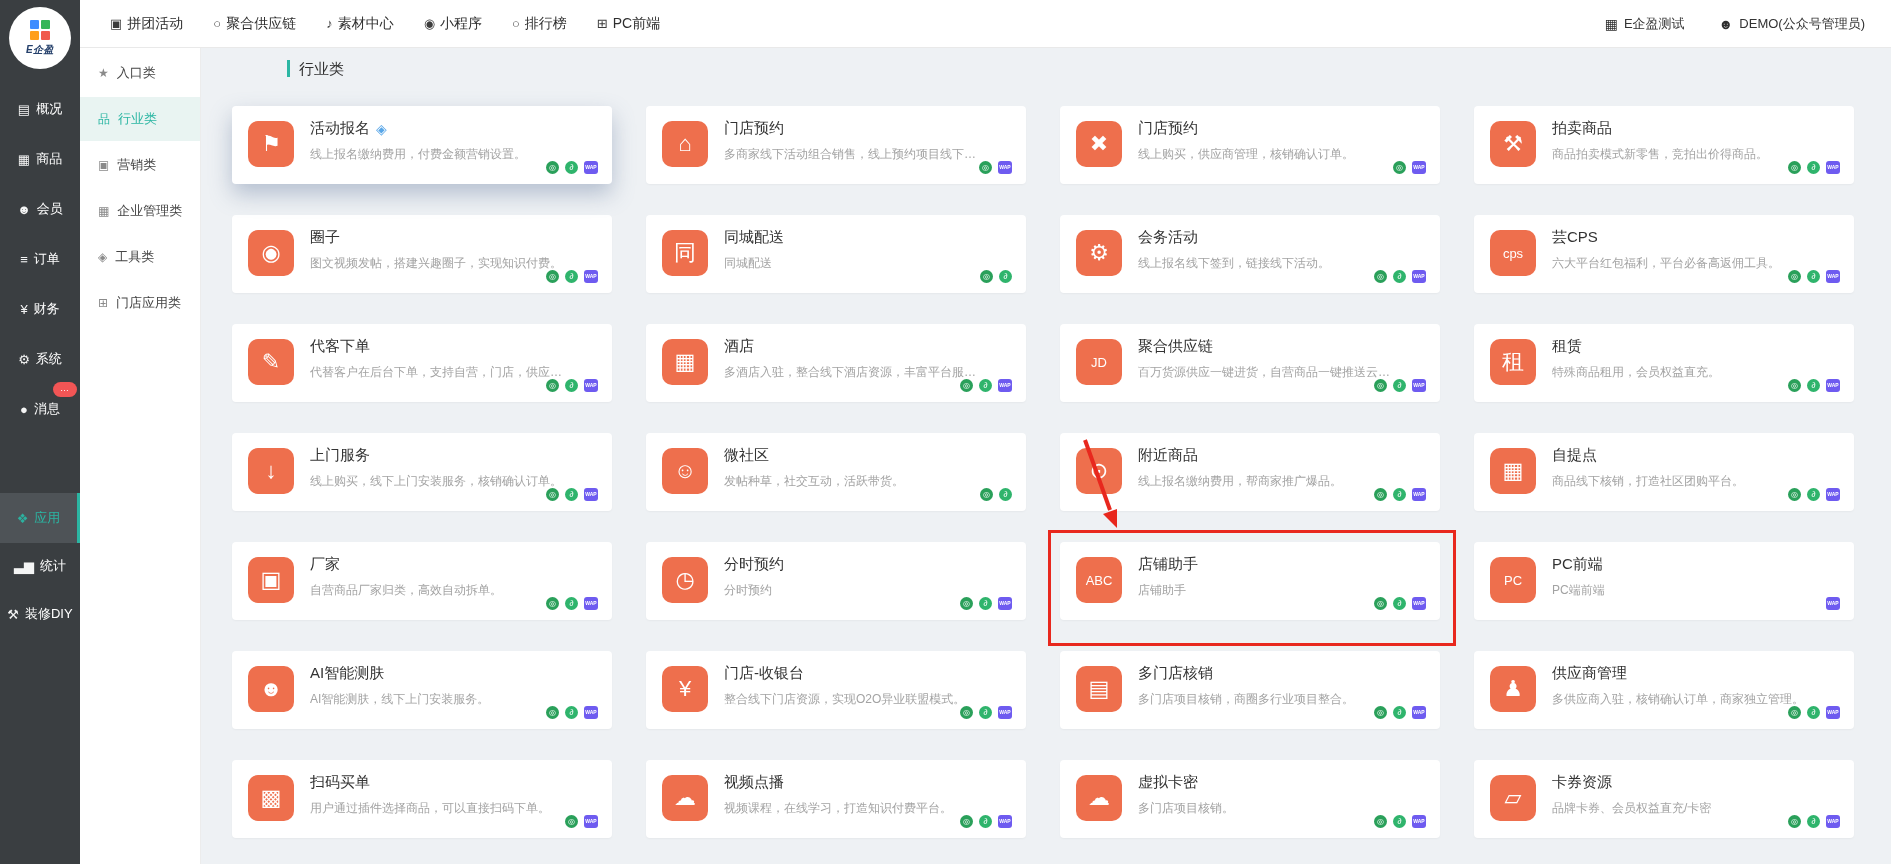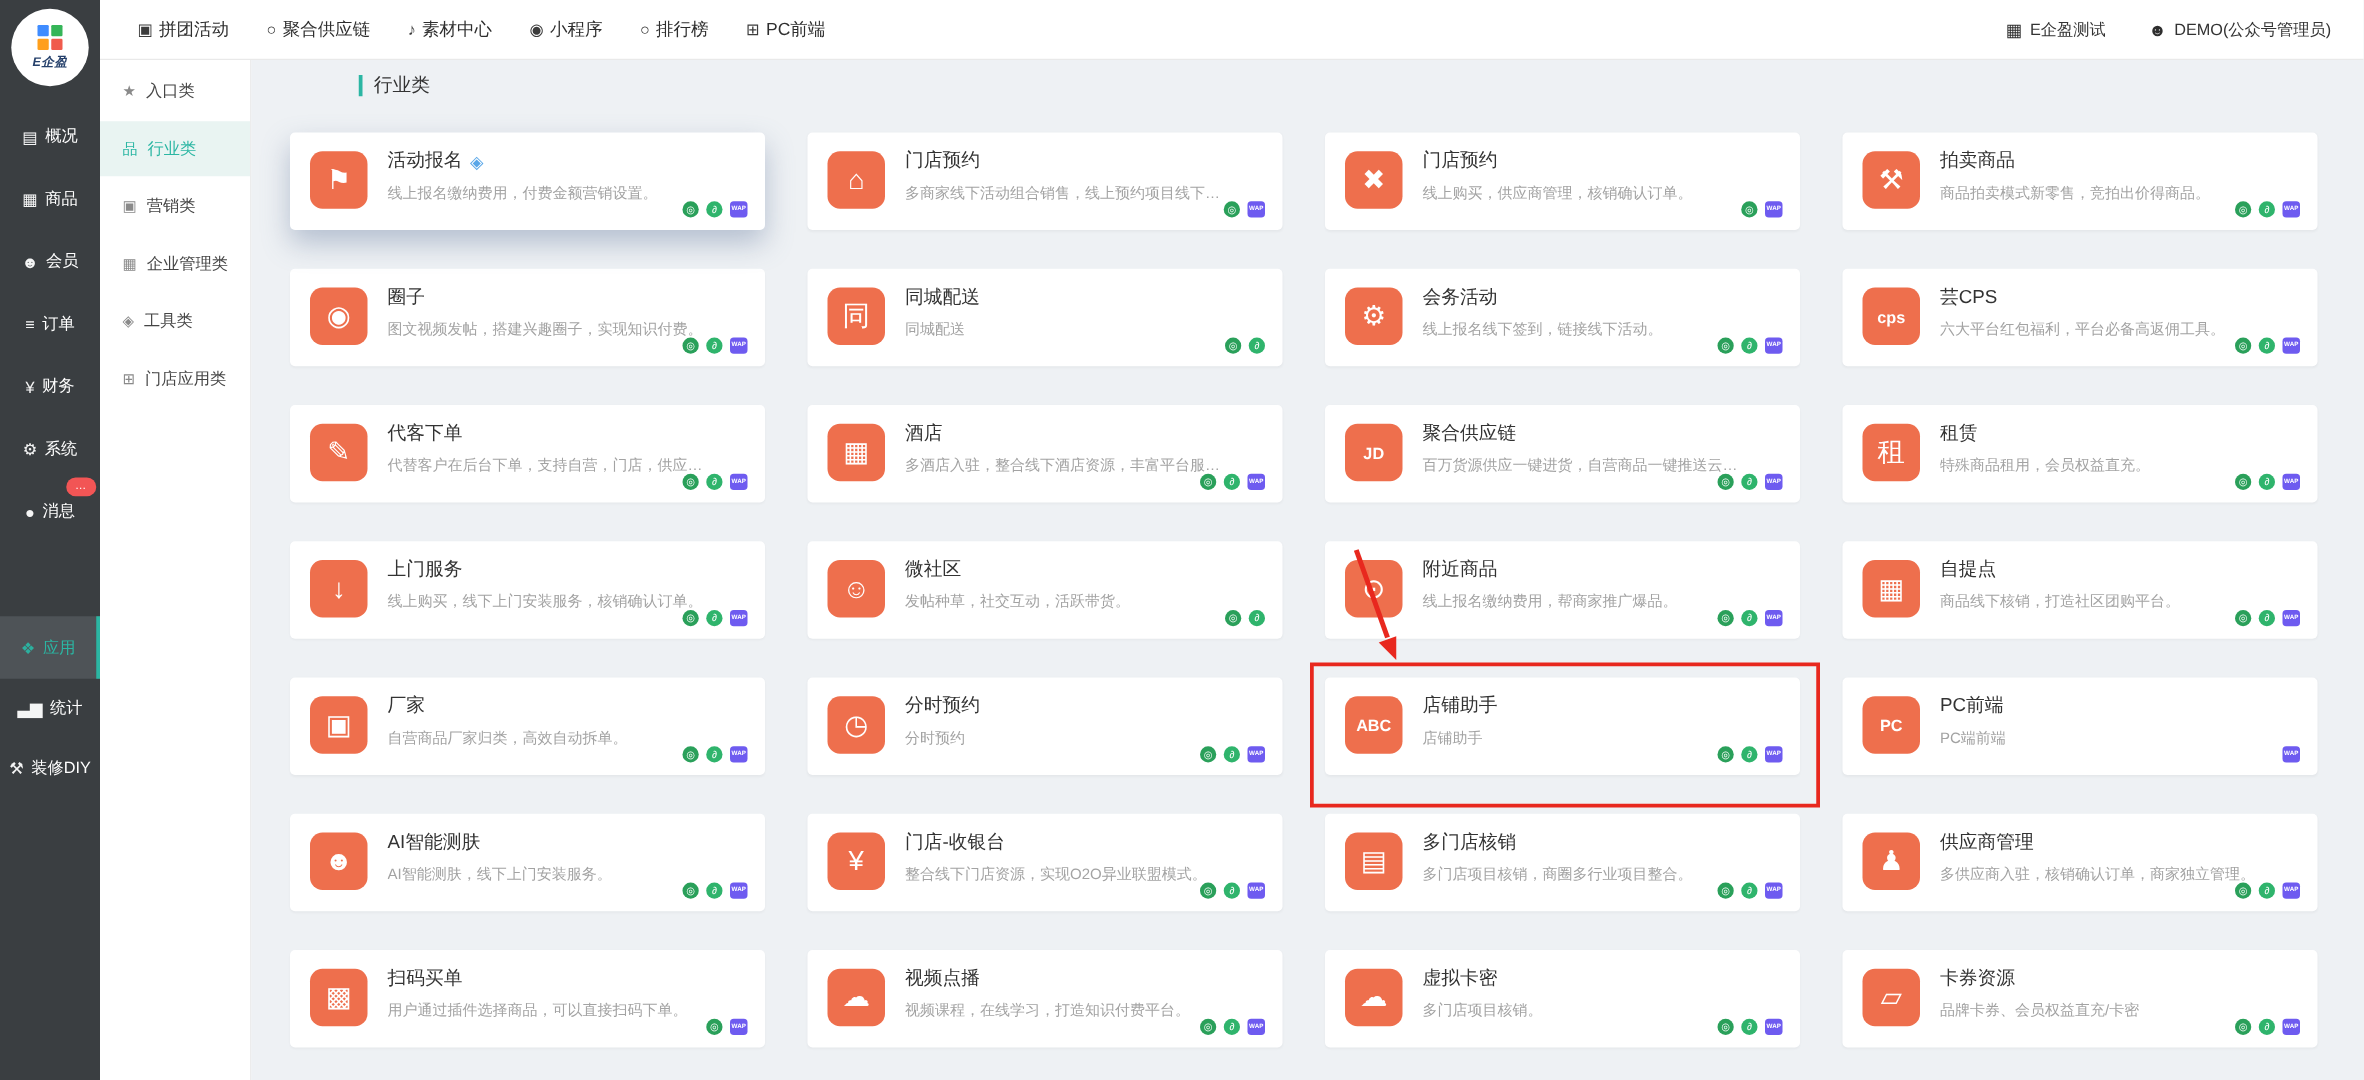--- a/index.html
+++ b/index.html
@@ -52,21 +52,21 @@
   .search-input::placeholder{color:#c0c4cc}
   .toolbar button{height:27px;padding:0 13px;background:#fff;border:1px solid #dcdcdc;border-radius:3px;
                   font-size:13px;color:#555;cursor:pointer;font-family:"Liberation Sans","DejaVu Sans",sans-serif}
 
   
   .card{position:absolute;width:380px;height:78px;background:#fff;border-radius:4px;
         box-shadow:0 1px 2px rgba(0,0,0,.04);cursor:pointer}
   .card.featured{box-shadow:0 10px 22px rgba(110,130,165,.45);z-index:5}
   .app-icon{position:absolute;left:16px;top:15px;width:46px;height:46px;border-radius:10px;background:#ee6f4d;
             color:#fff;display:flex;align-items:center;justify-content:center;font-size:22px;line-height:1}
-  .app-icon.small-txt{font-size:13px;font-weight:bold}
+  .app-icon.small-txt{font-size:13px;font-weight:normal}
   .card-title{position:absolute;left:78px;top:13px;font-size:15px;color:#333;font-weight:500;
               display:flex;align-items:center;gap:6px;white-space:nowrap}
   .tag-ico{color:#58a6e8;font-size:14px;line-height:1}
   .card-desc{position:absolute;left:78px;top:40px;width:288px;font-size:12px;color:#a3a3a3;
              white-space:nowrap;overflow:hidden}
   .badges{position:absolute;right:14px;top:55px;display:flex;gap:6px;align-items:center}
   .badge{width:13px;height:13px;border-radius:50%;display:flex;align-items:center;justify-content:center;
          color:#fff;font-size:8px;line-height:1}
   .badge.wap{border-radius:3px;font-size:5px;font-weight:bold;width:14px}
 

